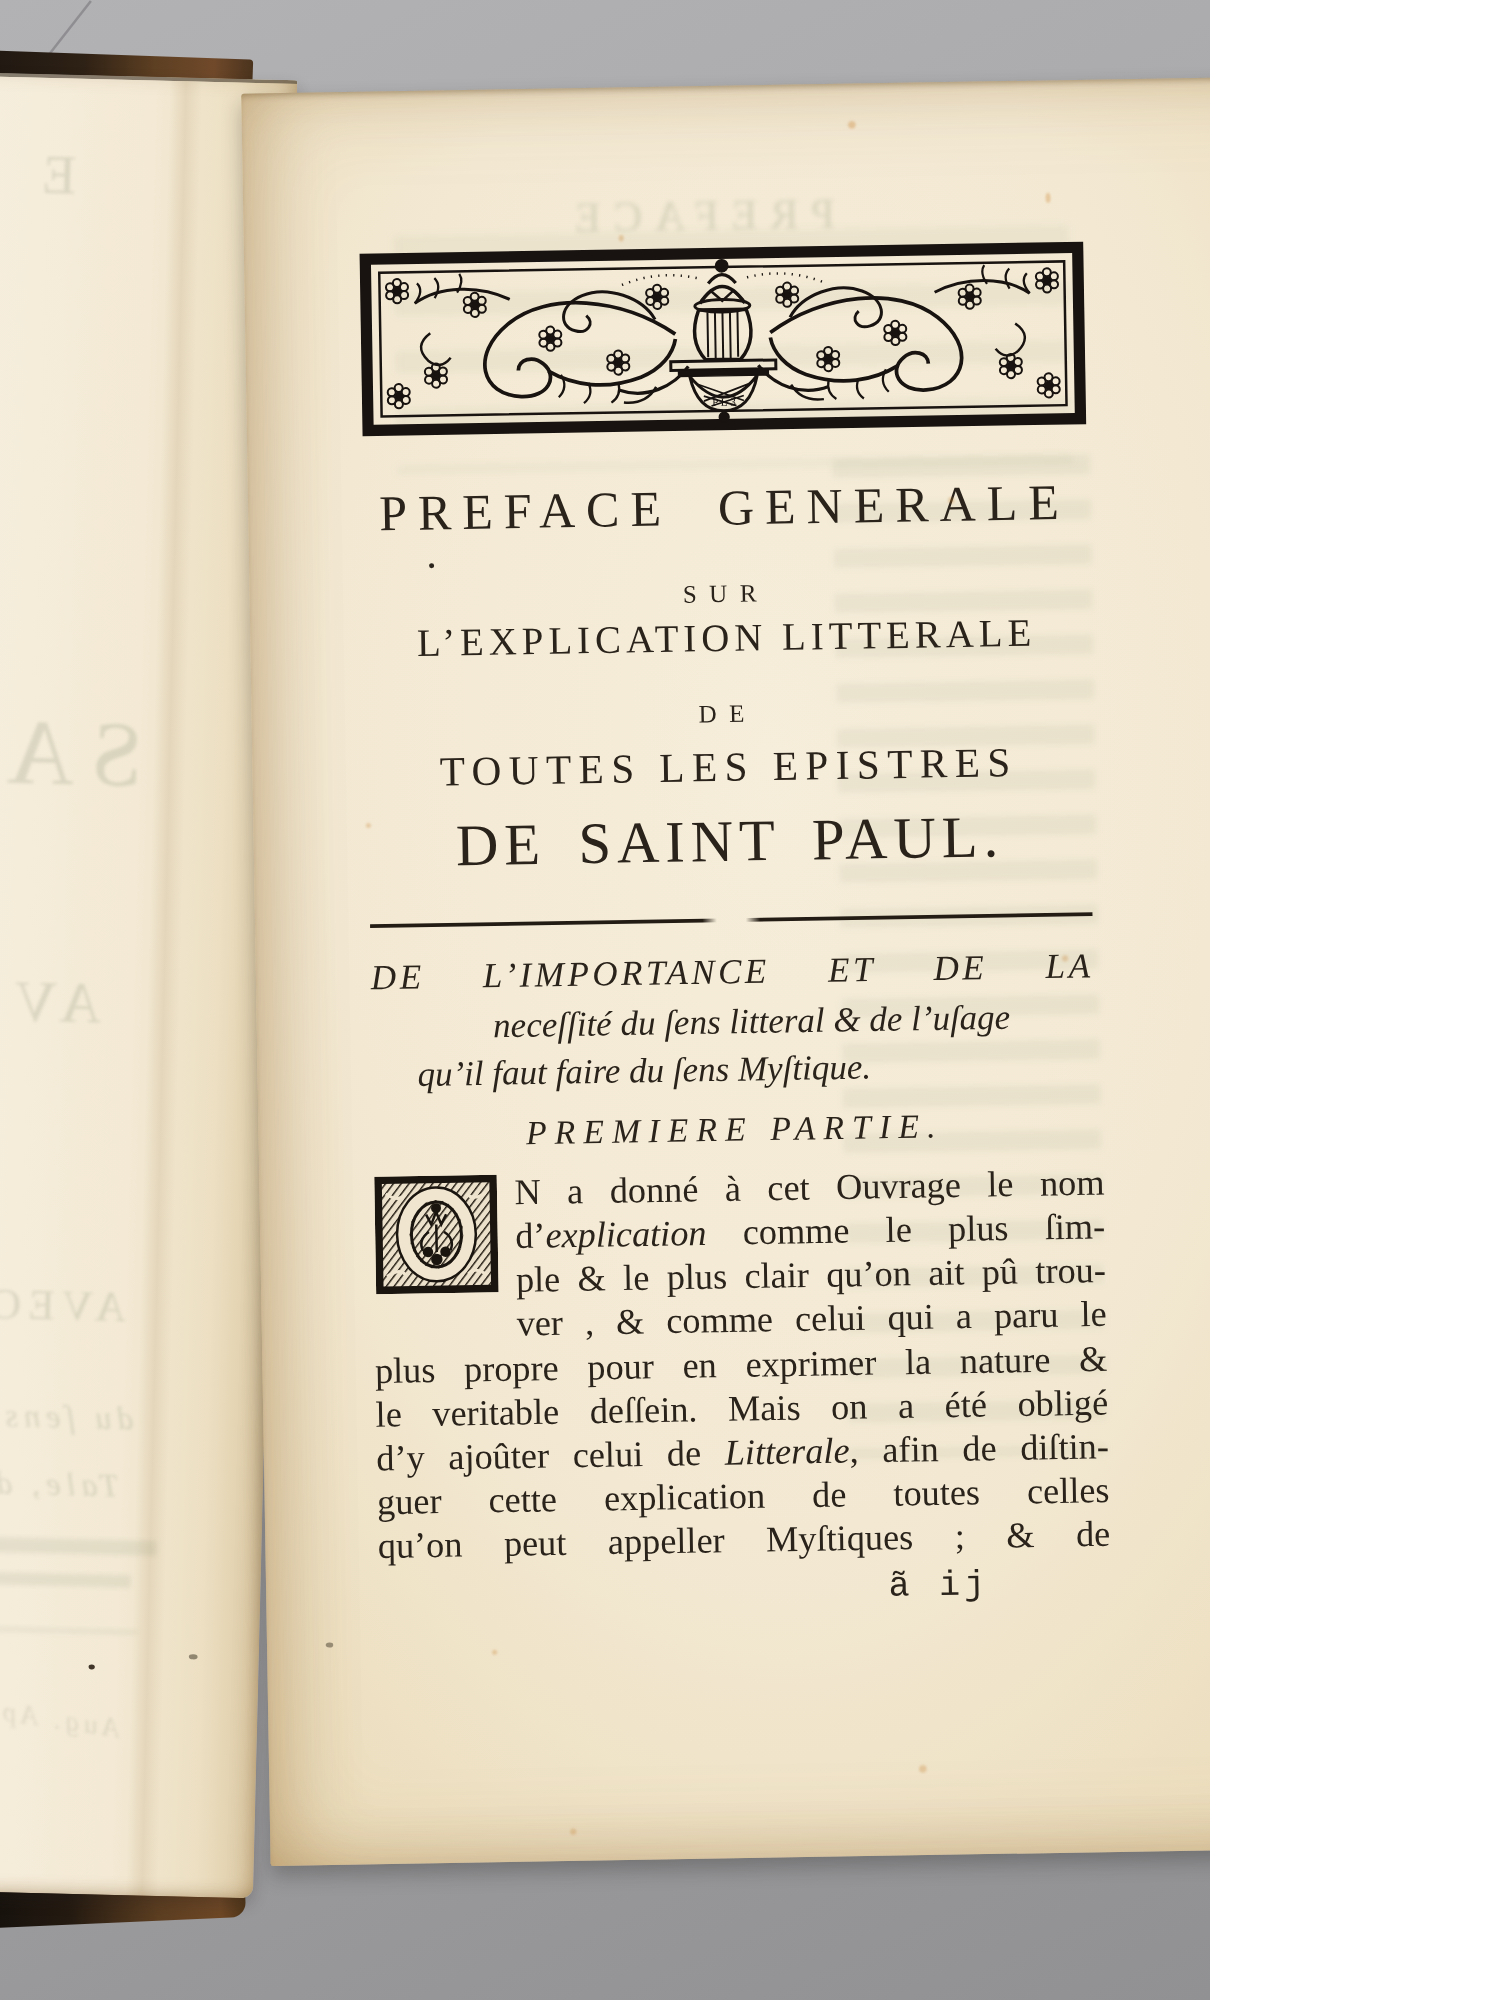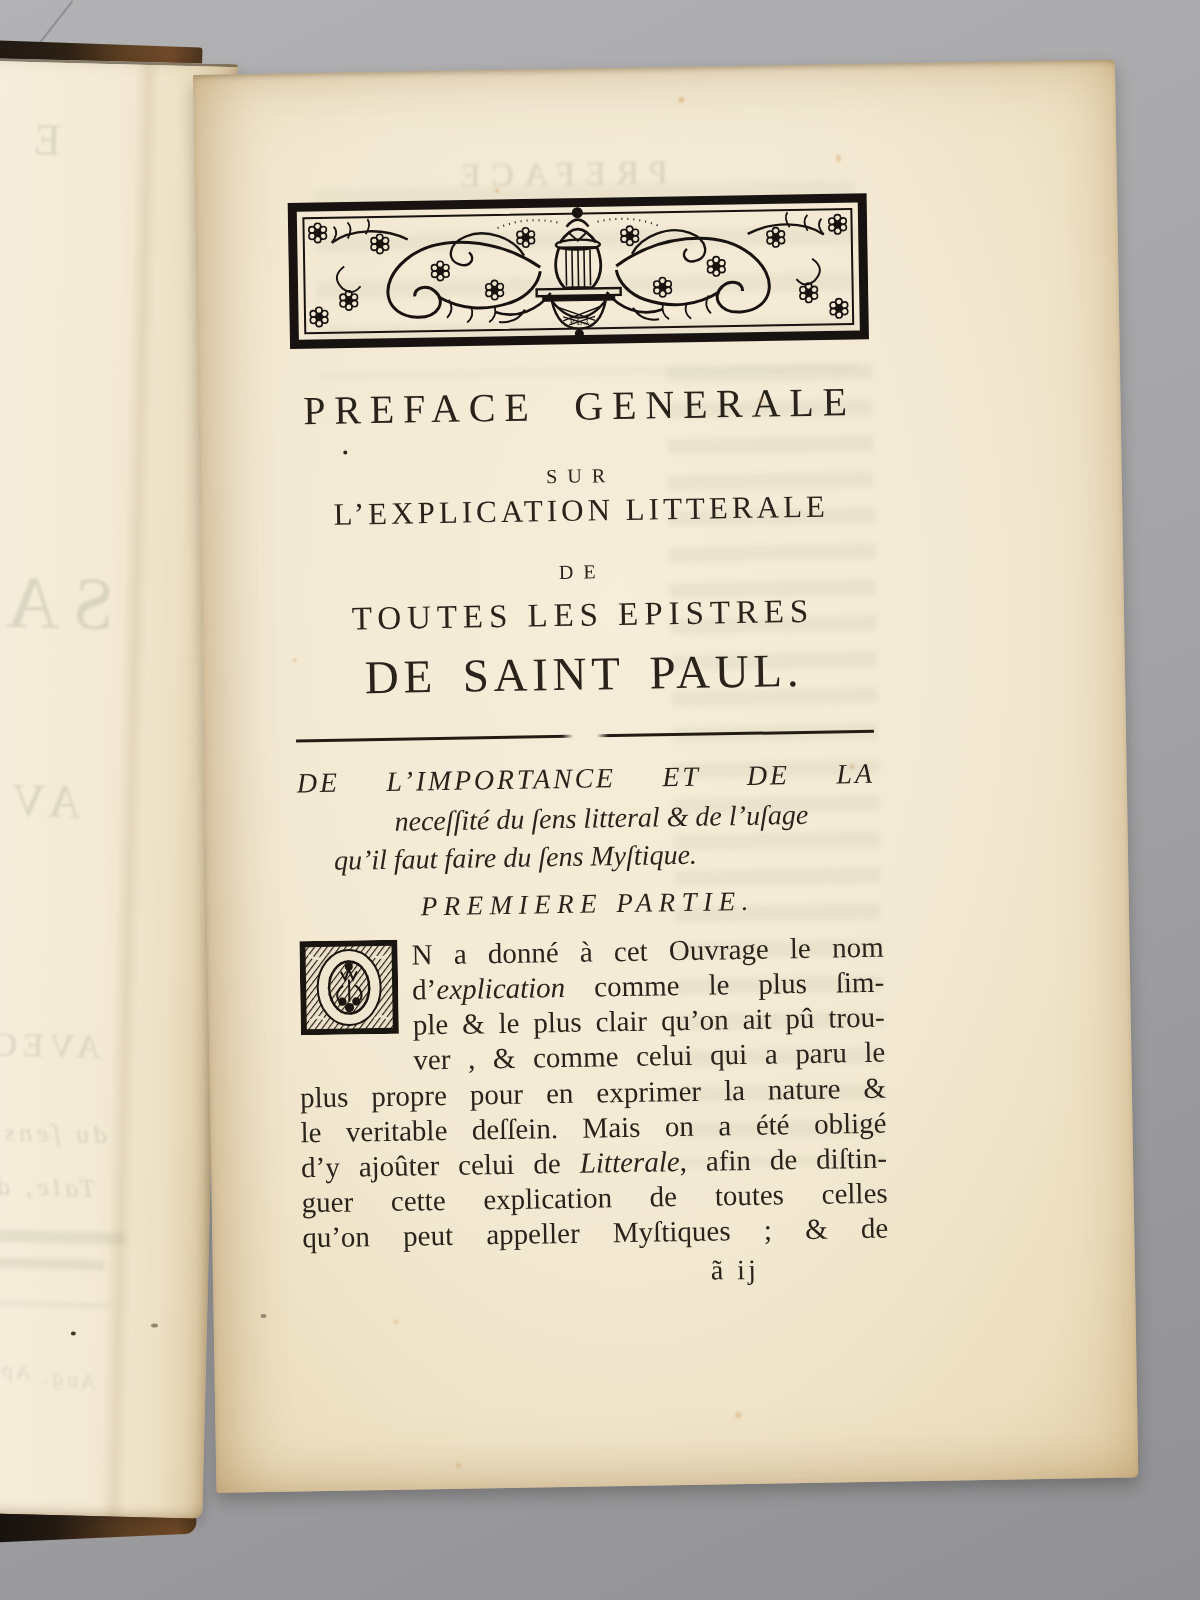--- a/index.html
+++ b/index.html
@@ -1,16 +1,16 @@
 <!DOCTYPE html>
 <html><head>
 <meta charset="utf-8">
 <style>
   html,body{margin:0;padding:0;}
-  .scene{position:relative;width:1200px;height:1600px;overflow:hidden;
+  .scene{position:relative;width:968px;height:1600px;overflow:hidden;
     background:linear-gradient(155deg,#b2b1b3 0%,#aaa9ab 30%,#a3a2a5 55%,#98979a 80%,#919093 100%);
     font-family:"Liberation Serif","DejaVu Serif",serif;}
   .abs{position:absolute;}
   
   .scratch{left:52px;top:-6px;width:2px;height:64px;background:rgba(125,123,127,.65);transform:rotate(38deg);}
   
   .leather-top{left:-6px;top:44px;width:208px;height:36px;border-radius:3px;transform:rotate(2deg);
     background:linear-gradient(90deg,#201812 0%,#2e2115 35%,#5d3f22 62%,#70492a 85%,#4a331d 100%);}
   .leather-bottom{left:-6px;top:1492px;width:202px;height:46px;border-radius:0 8px 12px 4px;transform:rotate(-2.5deg);
     background:linear-gradient(90deg,#17120d 0%,#241a11 30%,#5c3e21 65%,#6f4826 90%,#503619 100%);}
@@ -49,21 +49,21 @@
     background:linear-gradient(90deg,#231c14 0%,#231c14 46%,rgba(35,28,20,0) 48%,rgba(35,28,20,0) 52%,#231c14 54%,#231c14 100%);}
   .arg{font-style:italic;color:#2a231b;font-size:28px;}
   .jline{text-align:justify;}
   .jline::after{content:"";display:inline-block;width:100%;height:0;}
   .part{font-style:italic;font-size:27px;letter-spacing:.24em;}
   .bl{font-size:29px;line-height:34px;color:#2a231b;text-align:justify;}
   .bl::after{content:"";display:inline-block;width:100%;height:0;}
   .bl.ind{left:204px;width:472px;}
   .bl.full{left:90px;width:586px;}
   .it{font-style:italic;}
-  .sig{left:498px;top:1188px;font-size:28px;color:#2a231b;letter-spacing:.12em;}
+  .sig{left:498px;top:1188px;font-size:28px;color:#2a231b;letter-spacing:.12em;font-family:Liberation Mono, monospace;}
   .speck{border-radius:50%;}
   .fox{border-radius:50%;filter:blur(1px);}
 </style>
 </head>
 <body>
 
 <div class="scene">
 
   <div class="abs scratch"></div>
   <div class="abs leather-top"></div>

